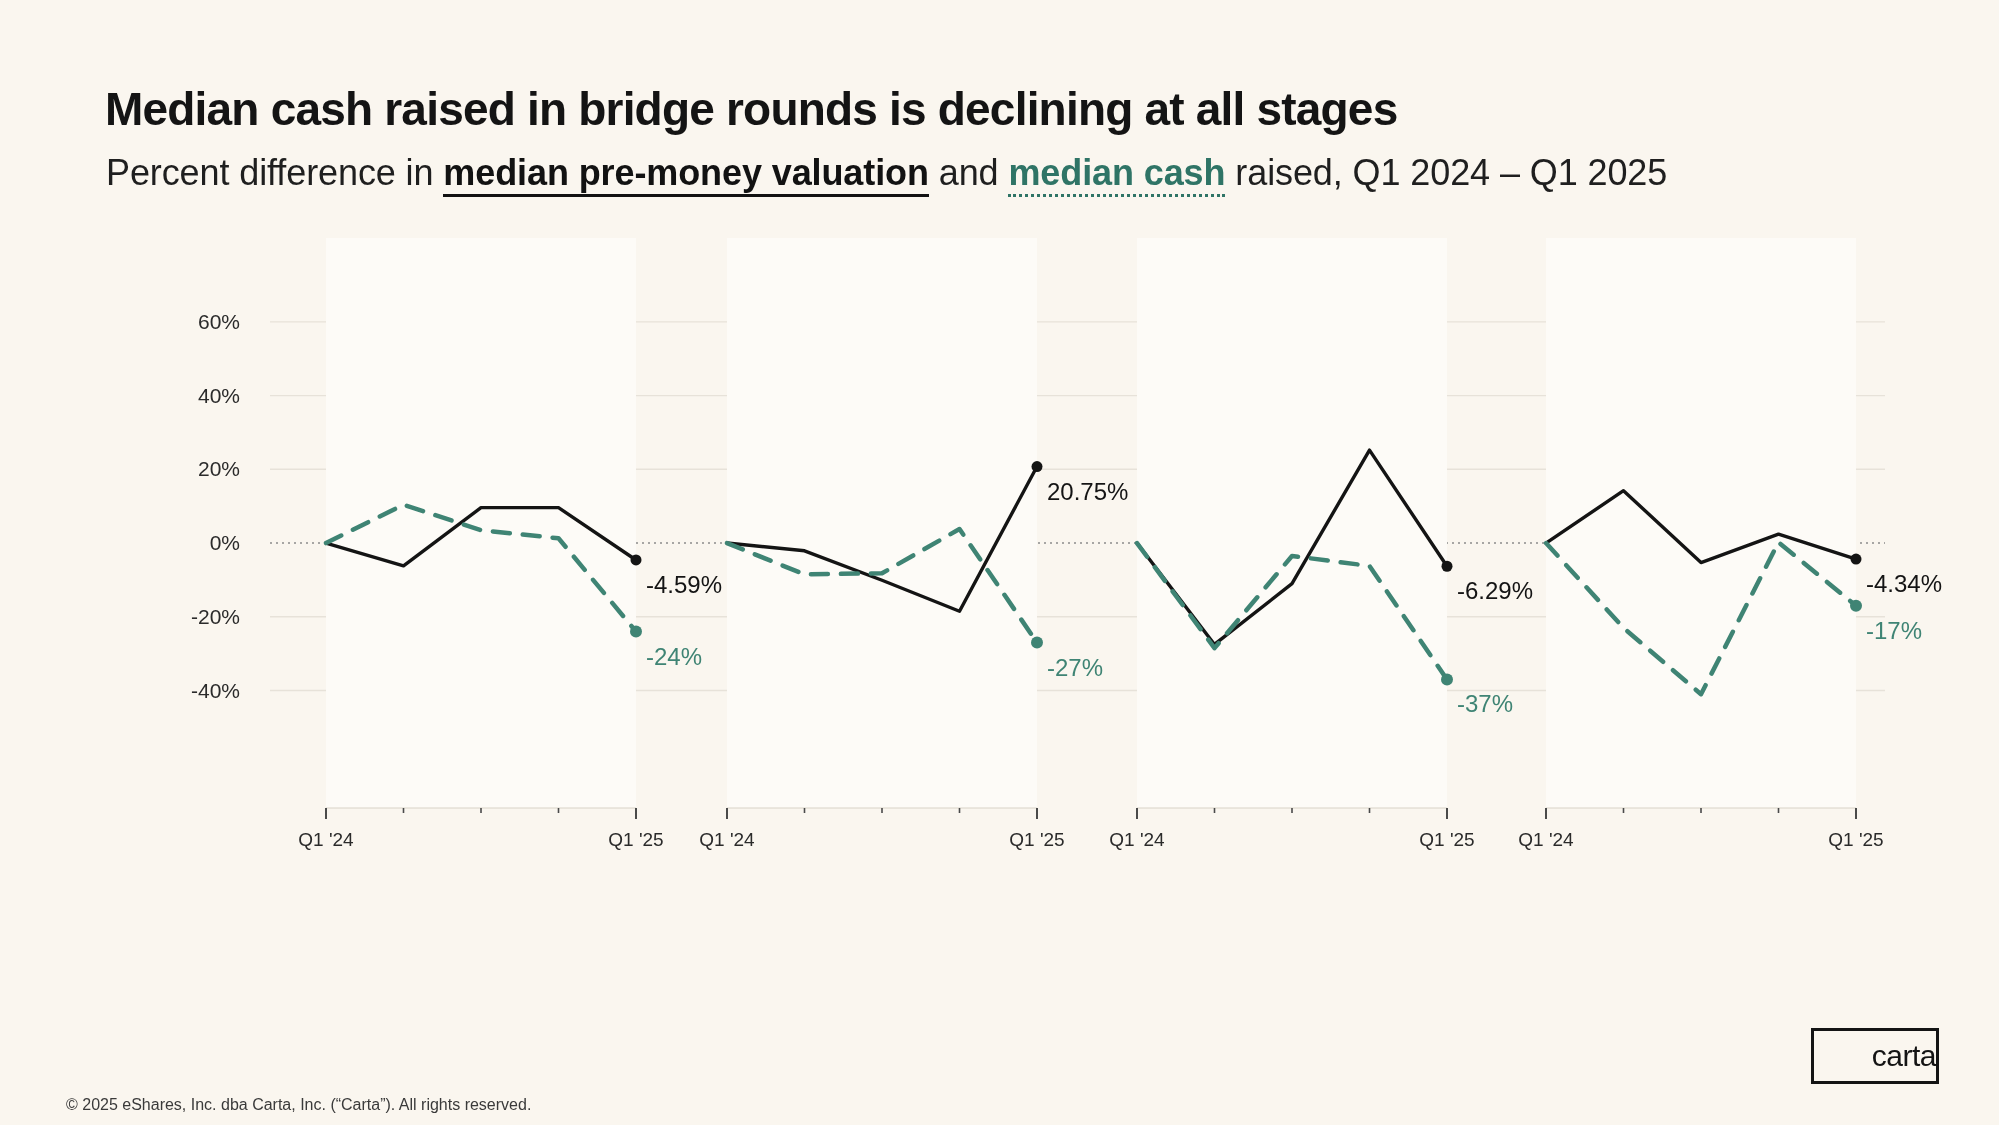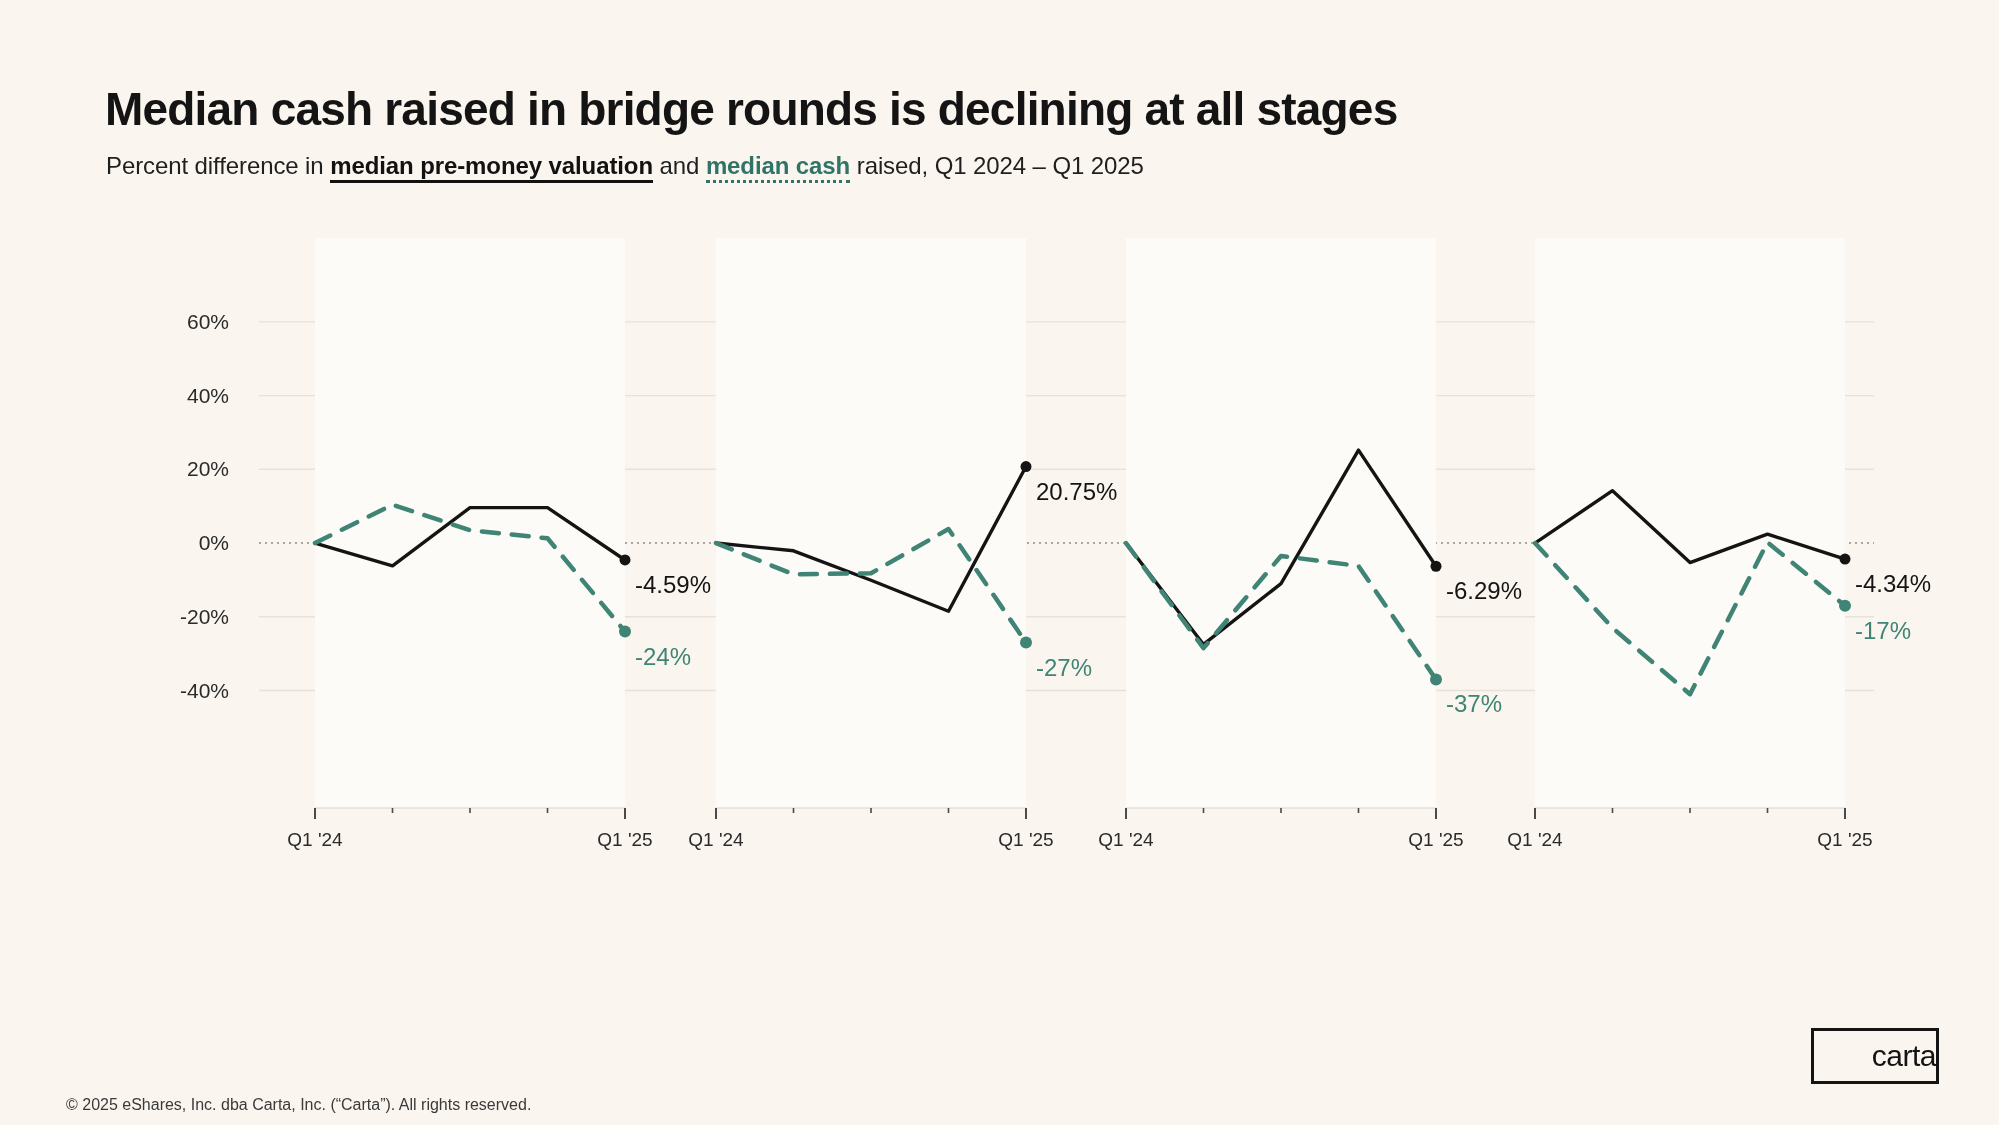--- a/index.html
+++ b/index.html
@@ -28,41 +28,41 @@
     font-weight: 700;
     letter-spacing: -0.8px;
     color: #141414;
     white-space: nowrap;
     margin-top: 24px;
   }
   .subtitle {
     position: absolute;
     left: 106px;
     top: 152px;
-    font-size: 24px;
+    font-size: 36px;
     font-weight: 400;
     color: #1f1f1f;
     white-space: nowrap;
     letter-spacing: -0.1px;
   }
   .sub-strong {
     font-weight: 700;
     color: #121212;
     border-bottom: 3px solid #121212;
     padding-bottom: 1px;
   }
   .sub-teal {
     font-weight: 700;
     color: #2f7466;
     border-bottom: 3px dotted #2f7466;
     padding-bottom: 1px;
   }
   .chart-wrap {
     position: absolute;
-    left: 4px;
+    left: 15px;
     top: 230px;
     width: 1803px;
     height: 740px;
   }
   svg.chart { display: block; }
   .footer-note {
     position: absolute;
     left: 66px;
     top: 1096px;
     font-size: 16px;

